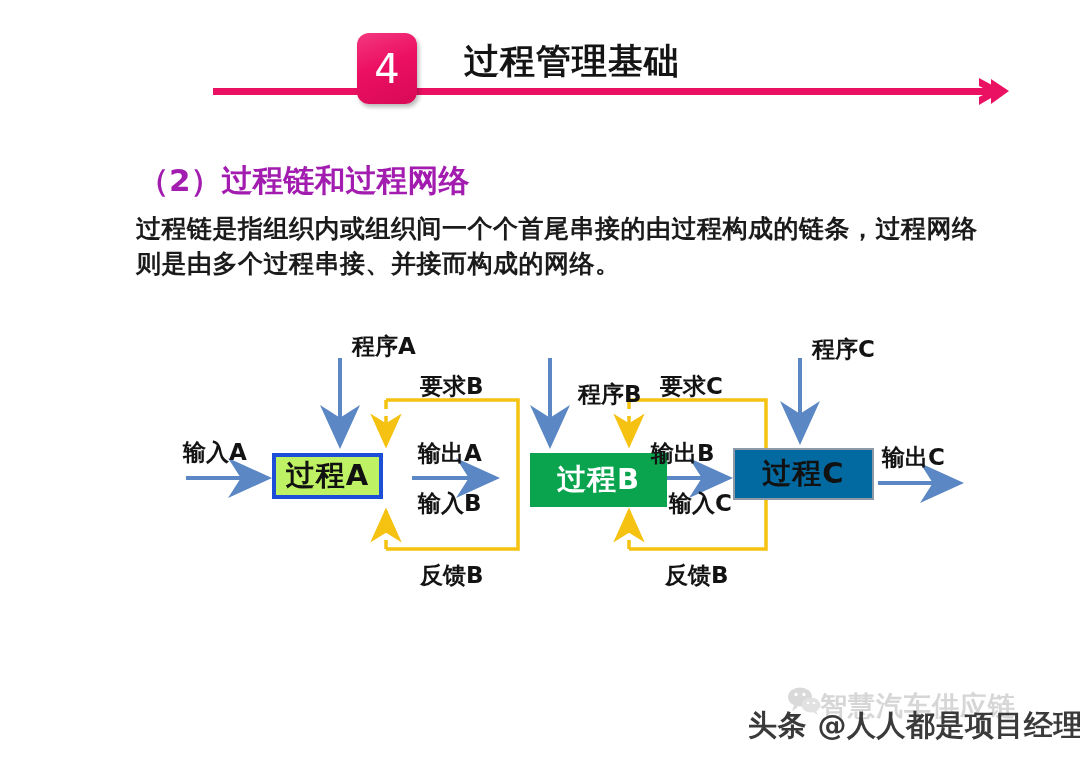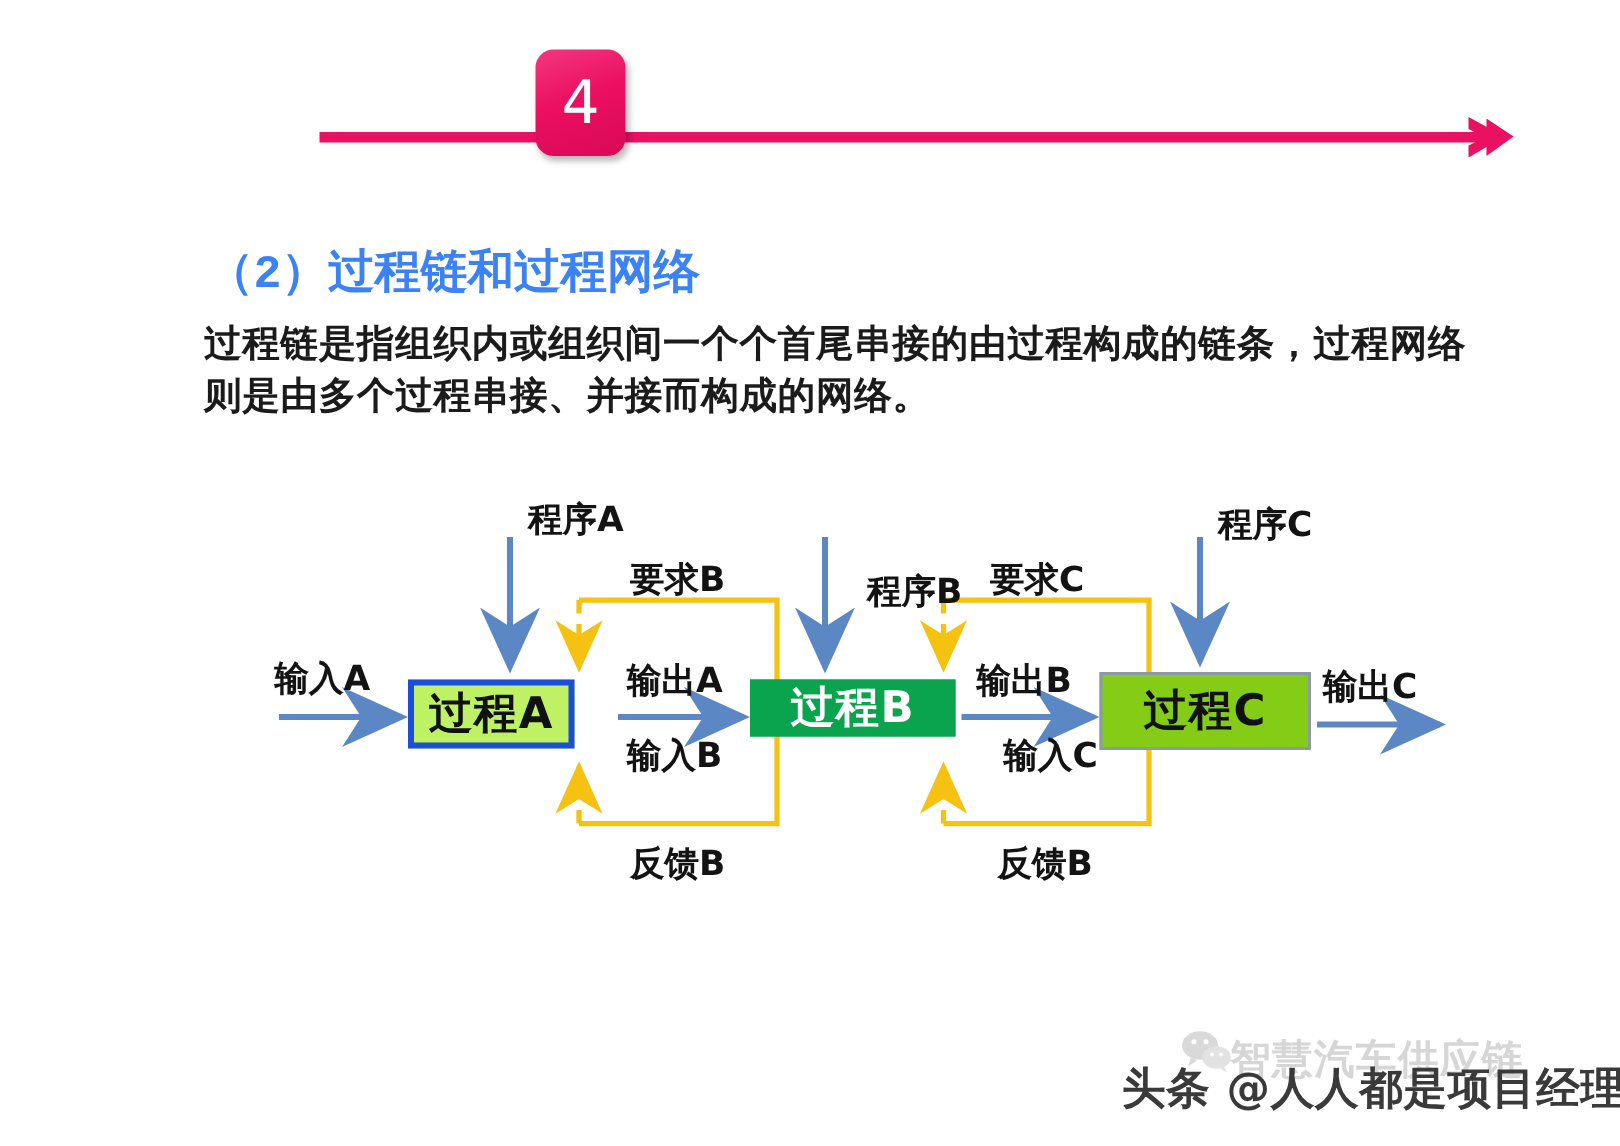--- a/index.html
+++ b/index.html
@@ -70,24 +70,23 @@
     white-space: nowrap;
   }
 
   
   #section-heading {
     position: absolute;
     left: 138px;
     top: 160px;
     font-size: 31px;
     font-weight: bold;
-    color: #3b82f6;
+    color: #a21caf;
     white-space: nowrap;
     letter-spacing: 0px;
-    font-family: Liberation Mono, monospace;
   }
   #body-paragraph {
     position: absolute;
     left: 136px;
     top: 212px;
     width: 860px;
     font-size: 25px;
     font-weight: bold;
     line-height: 1.38;
     color: #1b1b1b;
@@ -115,30 +114,30 @@
     box-sizing: border-box;
   }
   #proc-a {
     left: 272px; top: 138px;
     width: 111px; height: 46px;
     background: #bef264;
     border: 4px solid #1d4ed8;
     color: #111111;
   }
   #proc-b {
-    left: 500px; top: 138px;
-    width: 137px; height: 38px;
+    left: 530px; top: 138px;
+    width: 137px; height: 54px;
     background: #0aa44f;
     border: 2px solid #0aa44f;
     color: #ffffff;
   }
   #proc-c {
     left: 733px; top: 133px;
     width: 141px; height: 52px;
-    background: #84cc16;
+    background: #0369a1;
     border: 2px solid #8b9aa6;
     color: #111111;
   }
 
   .dlabel {
     position: absolute;
     font-size: 23px;
     font-weight: bold;
     color: #131313;
     white-space: nowrap;
@@ -182,20 +181,21 @@
 
   <svg id="header-arrowhead" viewBox="0 0 40 40">
     <path d="M4 6 L28 19 L4 33 L4 25 L15 19.5 L4 14 Z" fill="#ea1163"></path>
     <path d="M16 7 L34 19 L16 32 L16 25 L25 19.5 L16 14 Z" fill="#ea1163"></path>
   </svg>
 
   <div id="badge">
     <span id="badge-number">4</span>
   </div>
 
+  <div id="header-title">过程管理基础</div>
 </div>
 
 <div id="section-heading">（2）过程链和过程网络</div>
 <div id="body-paragraph">过程链是指组织内或组织间一个个首尾串接的由过程构成的链条，过程网络则是由多个过程串接、并接而构成的网络。</div>
 
 <div id="diagram">
 
   <svg width="1080" height="300" viewBox="0 0 1080 300">
     <defs>
       <marker id="blue-head" markerWidth="12" markerHeight="12" refX="10" refY="5" orient="auto">

